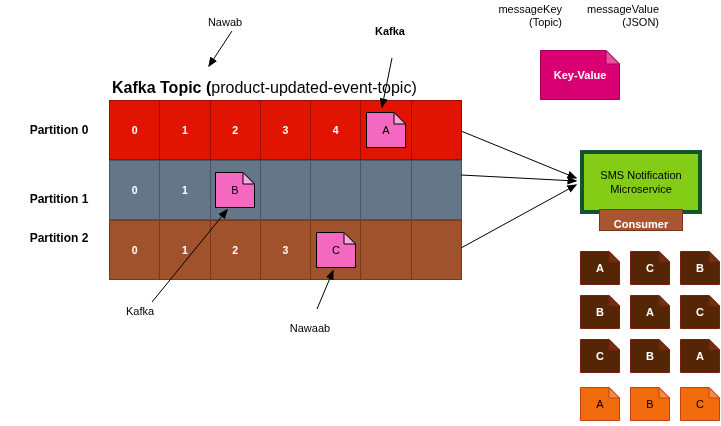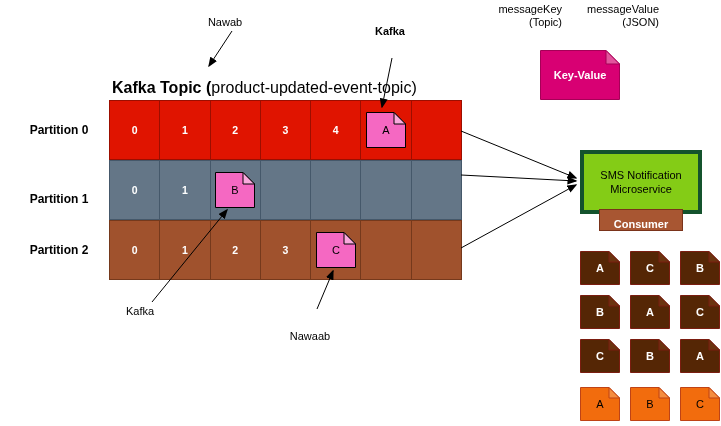--- a/index.html
+++ b/index.html
@@ -24,21 +24,21 @@
   svg.overlay{position:absolute;left:0;top:0;pointer-events:none;}
 </style>
 </head>
 <body>
 
 <div class="canvas">
 
   <div class="lbl" style="left:197px;top:16px;width:56px;">Nawab</div>
   <div class="lbl bold" style="left:362px;top:25px;width:56px;">Kafka</div>
   <div class="lbl" style="left:112px;top:305px;width:56px;">Kafka</div>
-  <div class="lbl" style="left:282px;top:330px;width:56px;text-align:center;">Nawaab</div>
+  <div class="lbl" style="left:282px;top:322px;width:56px;text-align:center;">Nawaab</div>
 
   <div class="hdr" style="left:478px;top:3px;">
     <span>messageKey</span><br>
     <span>(Topic)</span>
   </div>
   <div class="hdr" style="left:575px;top:3px;">
     <span>messageValue</span><br>
     <span>(JSON)</span>
   </div>
 
@@ -60,21 +60,21 @@
       <div class="partition-label" style="top: 192px;">Partition 1</div>
       <div class="partition-row" style="left: 109px; top: 160px; width: 353px; height: 60px; background: rgb(100, 118, 135); border: 1px solid rgb(69, 88, 106);">
         <div class="partition-cell" style="border-right: 1px solid rgb(69, 88, 106);">0</div>
         <div class="partition-cell" style="border-right: 1px solid rgb(69, 88, 106);">1</div>
         <div class="partition-cell" style="border-right: 1px solid rgb(69, 88, 106);"></div>
         <div class="partition-cell" style="border-right: 1px solid rgb(69, 88, 106);"></div>
         <div class="partition-cell" style="border-right: 1px solid rgb(69, 88, 106);"></div>
         <div class="partition-cell" style="border-right: 1px solid rgb(69, 88, 106);"></div>
         <div class="partition-cell"></div>
       </div>
-      <div class="partition-label" style="top: 243px;">Partition 2</div>
+      <div class="partition-label" style="top: 231px;">Partition 2</div>
       <div class="partition-row" style="left: 109px; top: 220px; width: 353px; height: 60px; background: rgb(160, 82, 45); border: 1px solid rgb(117, 57, 28);">
         <div class="partition-cell" style="border-right: 1px solid rgb(117, 57, 28);">0</div>
         <div class="partition-cell" style="border-right: 1px solid rgb(117, 57, 28);">1</div>
         <div class="partition-cell" style="border-right: 1px solid rgb(117, 57, 28);">2</div>
         <div class="partition-cell" style="border-right: 1px solid rgb(117, 57, 28);">3</div>
         <div class="partition-cell" style="border-right: 1px solid rgb(117, 57, 28);"></div>
         <div class="partition-cell" style="border-right: 1px solid rgb(117, 57, 28);"></div>
         <div class="partition-cell"></div>
       </div>
     </div>

